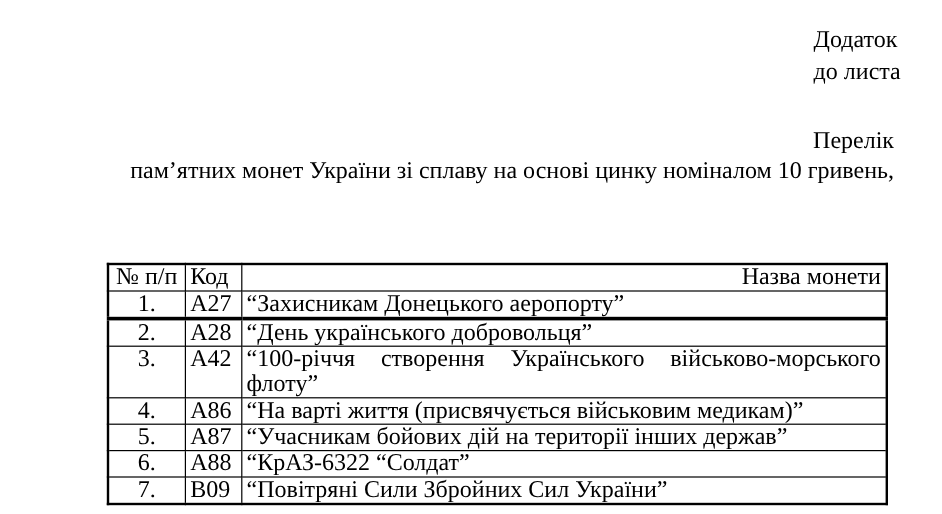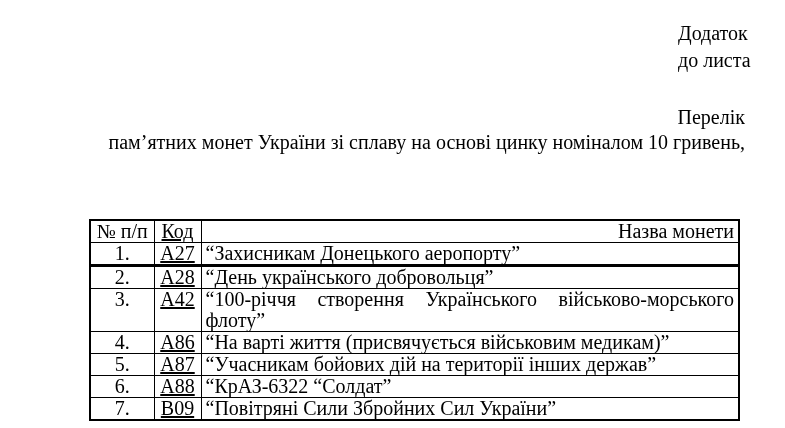--- a/index.html
+++ b/index.html
@@ -54,21 +54,21 @@
     padding: 0 4px;
     vertical-align: top;
     overflow: hidden;
   }
   table.coins {
     border: 2px solid #000000;
   }
   col.c-num  { width: 64px; }
   col.c-code { width: 47px; }
   td.num, th.num   { text-align: center; padding: 0; }
-  td.code, th.code { text-align: center; padding: 0; text-decoration: underline; }
+  td.code, th.code { text-align: left; padding: 0; }
   th.name { text-align: right; }
   td.name { text-align: justify; font-family: Liberation Serif, serif; }
   tr.thick-bottom th,
   tr.thick-bottom td {
     border-bottom: 3px solid #000000;
   }
 </style>
 </head>
 <body>
 

